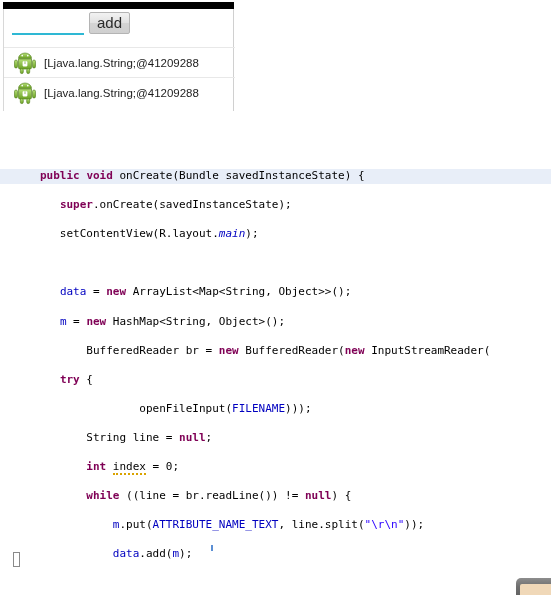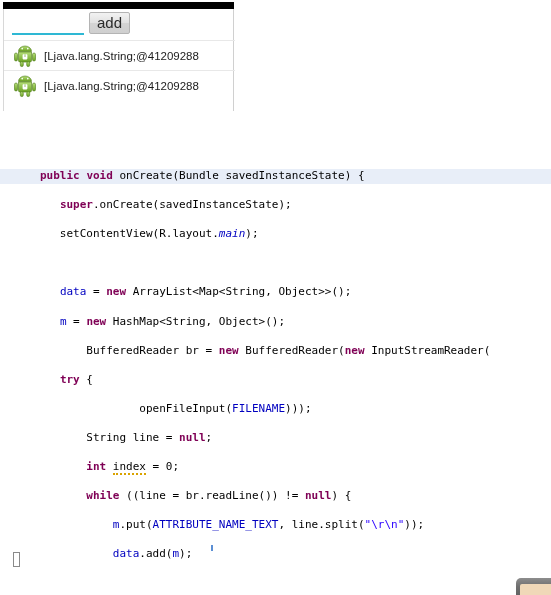--- a/index.html
+++ b/index.html
@@ -63,20 +63,21 @@
     cursor:default;
     white-space:nowrap;
   }
   #btn-add{left:85px;width:41px;}
   #btn-remove{left:130px;width:67px;}
 
   .lv-row{
     position:absolute;left:0px;
     width:231px;height:30px;
     border-top:1px solid #e8e8e8;
+    margin-top:7px;
   }
   #lv-row-0{top:31px;}
   #lv-row-1{top:61px;}
   .droid{
     position:absolute;left:9px;top:3px;
     width:24px;height:24px;
   }
   .lv-label{
     position:absolute;left:40px;top:0px;
     height:30px;line-height:30px;

